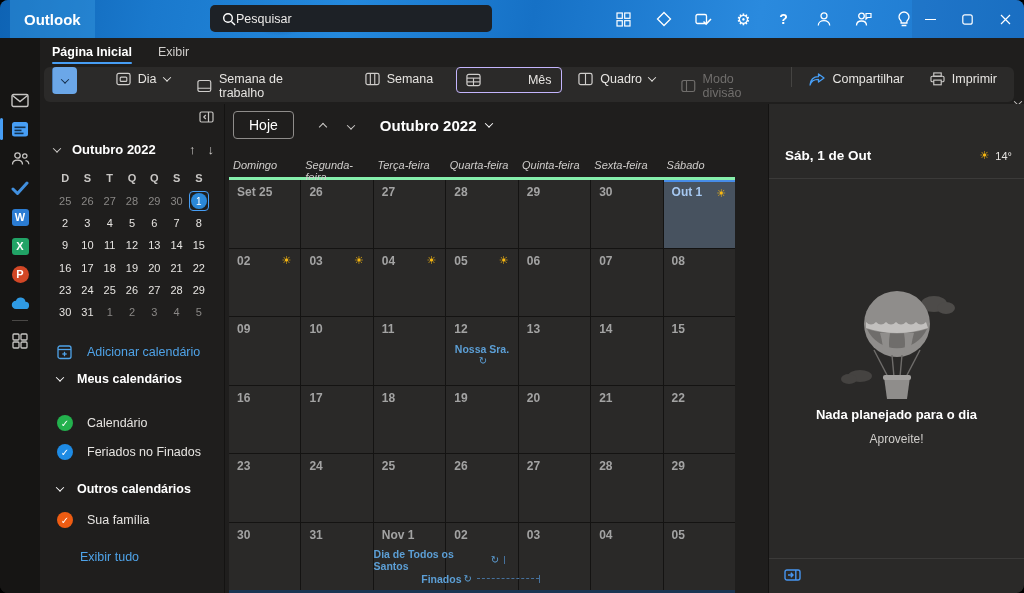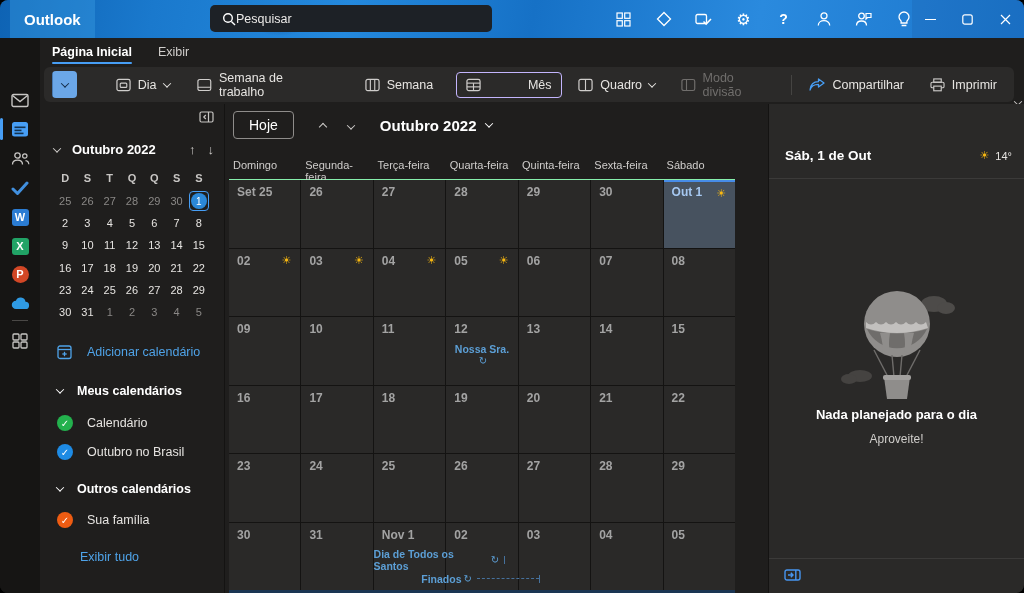--- a/index.html
+++ b/index.html
@@ -35,21 +35,21 @@
 
   
   .tabsrow { position:absolute; left:40px; top:38px; width:984px; height:28px; background:#1f1e1d; display:flex;
     align-items:center; gap:26px; padding-left:12px; }
   .tab { font-size:12.5px; position:relative; height:28px; display:flex; align-items:center; cursor:default; }
   .tab.active { font-weight:bold; color:#fff; }
   .tab.active::after { content:""; position:absolute; left:0; right:0; bottom:2px; height:2.5px; background:#479ef5; border-radius:2px; }
   .tab:not(.active) { color:#d0cecb; }
 
   .toolbar { position:absolute; left:44px; top:67px; width:970px; height:35px; background:#2b2a29; border-radius:6px;
-    display:flex; align-items:center; padding:0 8px; }
+    display:flex; align-items:flex-start; padding:0 8px; }
   .newevent { display:flex; align-items:center; height:27px; background:#6ba7e8; border-radius:4px; overflow:hidden; color:#132b47; }
   .newevent .dd { width:26px; height:27px; display:flex; align-items:center; justify-content:center;
     border-left:1px solid rgba(10,40,80,.35); }
   .tbtn { display:flex; align-items:center; gap:7px; font-size:12.5px; color:#e6e4e1; padding:5px 9px; border-radius:4px; }
   .tbtn.sel { border:1px solid #c4b5fd;gap:47px; }
   .tbtn.dis { color:#706e6c; }
   .tsep { width:1px; height:20px; background:#454442; margin:0 8px; }
   .ribbon-collapse { position:absolute; right:3px; top:92px; color:#cfcdcb; }
 
   .chv { width:6px; height:6px; border-right:1.5px solid currentColor; border-bottom:1.5px solid currentColor;
@@ -81,21 +81,21 @@
   .cal-dot { width:16px; height:16px; border-radius:50%; color:#fff; font-size:10px; display:flex;
     align-items:center; justify-content:center; }
 
   
   .main { position:absolute; left:225px; top:104px; width:543px; height:489px; background:#1f1e1d; }
   .controls { position:absolute; left:8px; top:4px; display:flex; align-items:center; height:34px; }
   .hoje { border:1px solid #8f8d8b; border-radius:4px; padding:5px 15px; font-size:14px; color:#fff; }
   .nav-chv { margin-left:26px; color:#cfcdcb; }
   .month-title { margin-left:26px; font-size:15px; font-weight:bold; color:#fff; display:flex; align-items:center; gap:10px; }
   .dayheads { position:absolute; left:4px; top:46px; width:506px; height:30px; display:flex;
-    border-bottom:1px solid #86efac; }
+    border-bottom:3px solid #86efac;font-style:italic; }
   .dayheads div { width:72.28px; font-size:11px; color:#cfcdcb; padding:9px 0 0 4px; }
   .monthgrid { position:absolute; left:4px; top:76px; width:506px; height:410px; display:grid;
     grid-template-columns:repeat(7,1fr); grid-template-rows:repeat(6,1fr); gap:1px; background:#141312; }
   .mcell { background:#2a2928; position:relative; }
   .mcell .num { position:absolute; left:8px; top:5px; font-size:12px; font-weight:bold; color:#a3a3a3; }
   .mcell .sun, .sun { color:#f8b811; font-size:11px; }
   .mcell .sun { position:absolute; right:9px; top:5px; }
   .mcell.sel { background:#47525f; border-top:2.5px solid #478ce8; }
   .mcell.sel .num { color:#a6c8f1; top:3px; }
   .ev-layer { position:absolute; left:4px; top:76px; width:506px; height:410px; pointer-events:none; }
@@ -428,31 +428,31 @@
     <div class="side-link" style="top:240px;">
       <svg width="16" height="16" viewBox="0 0 16 16">
           <rect x="1" y="2" width="13" height="12.5" rx="2" fill="none" stroke="#4fa3e8" stroke-width="1.3"></rect>
           <line x1="1" y1="5.5" x2="14" y2="5.5" stroke="#4fa3e8" stroke-width="1.3"></line>
           <line x1="7.5" y1="7.8" x2="7.5" y2="12.2" stroke="#4fa3e8" stroke-width="1.3"></line>
           <line x1="5.3" y1="10" x2="9.7" y2="10" stroke="#4fa3e8" stroke-width="1.3"></line>
         </svg>
       <span>Adicionar calendário</span>
     </div>
 
-    <div class="side-head" style="top:280px;">
+    <div class="side-head" style="top:268px;">
       <span class="chv down"></span>
       <span>Meus calendários</span>
     </div>
     <div class="side-item" style="top:311px;">
       <span class="cal-dot" style="background: rgb(35, 177, 77);">✓</span>
       <span>Calendário</span>
     </div>
     <div class="side-item" style="top:340px;">
       <span class="cal-dot" style="background: rgb(30, 139, 228);">✓</span>
-      <span>Outubro no Brasil</span>
+      <span>Feriados no Finados</span>
     </div>
 
     <div class="side-head" style="top:378px;">
       <span class="chv down"></span>
       <span>Outros calendários</span>
     </div>
     <div class="side-item" style="top:408px;">
       <span class="cal-dot" style="background: rgb(238, 92, 18);">✓</span>
       <span>Sua família</span>
     </div>

